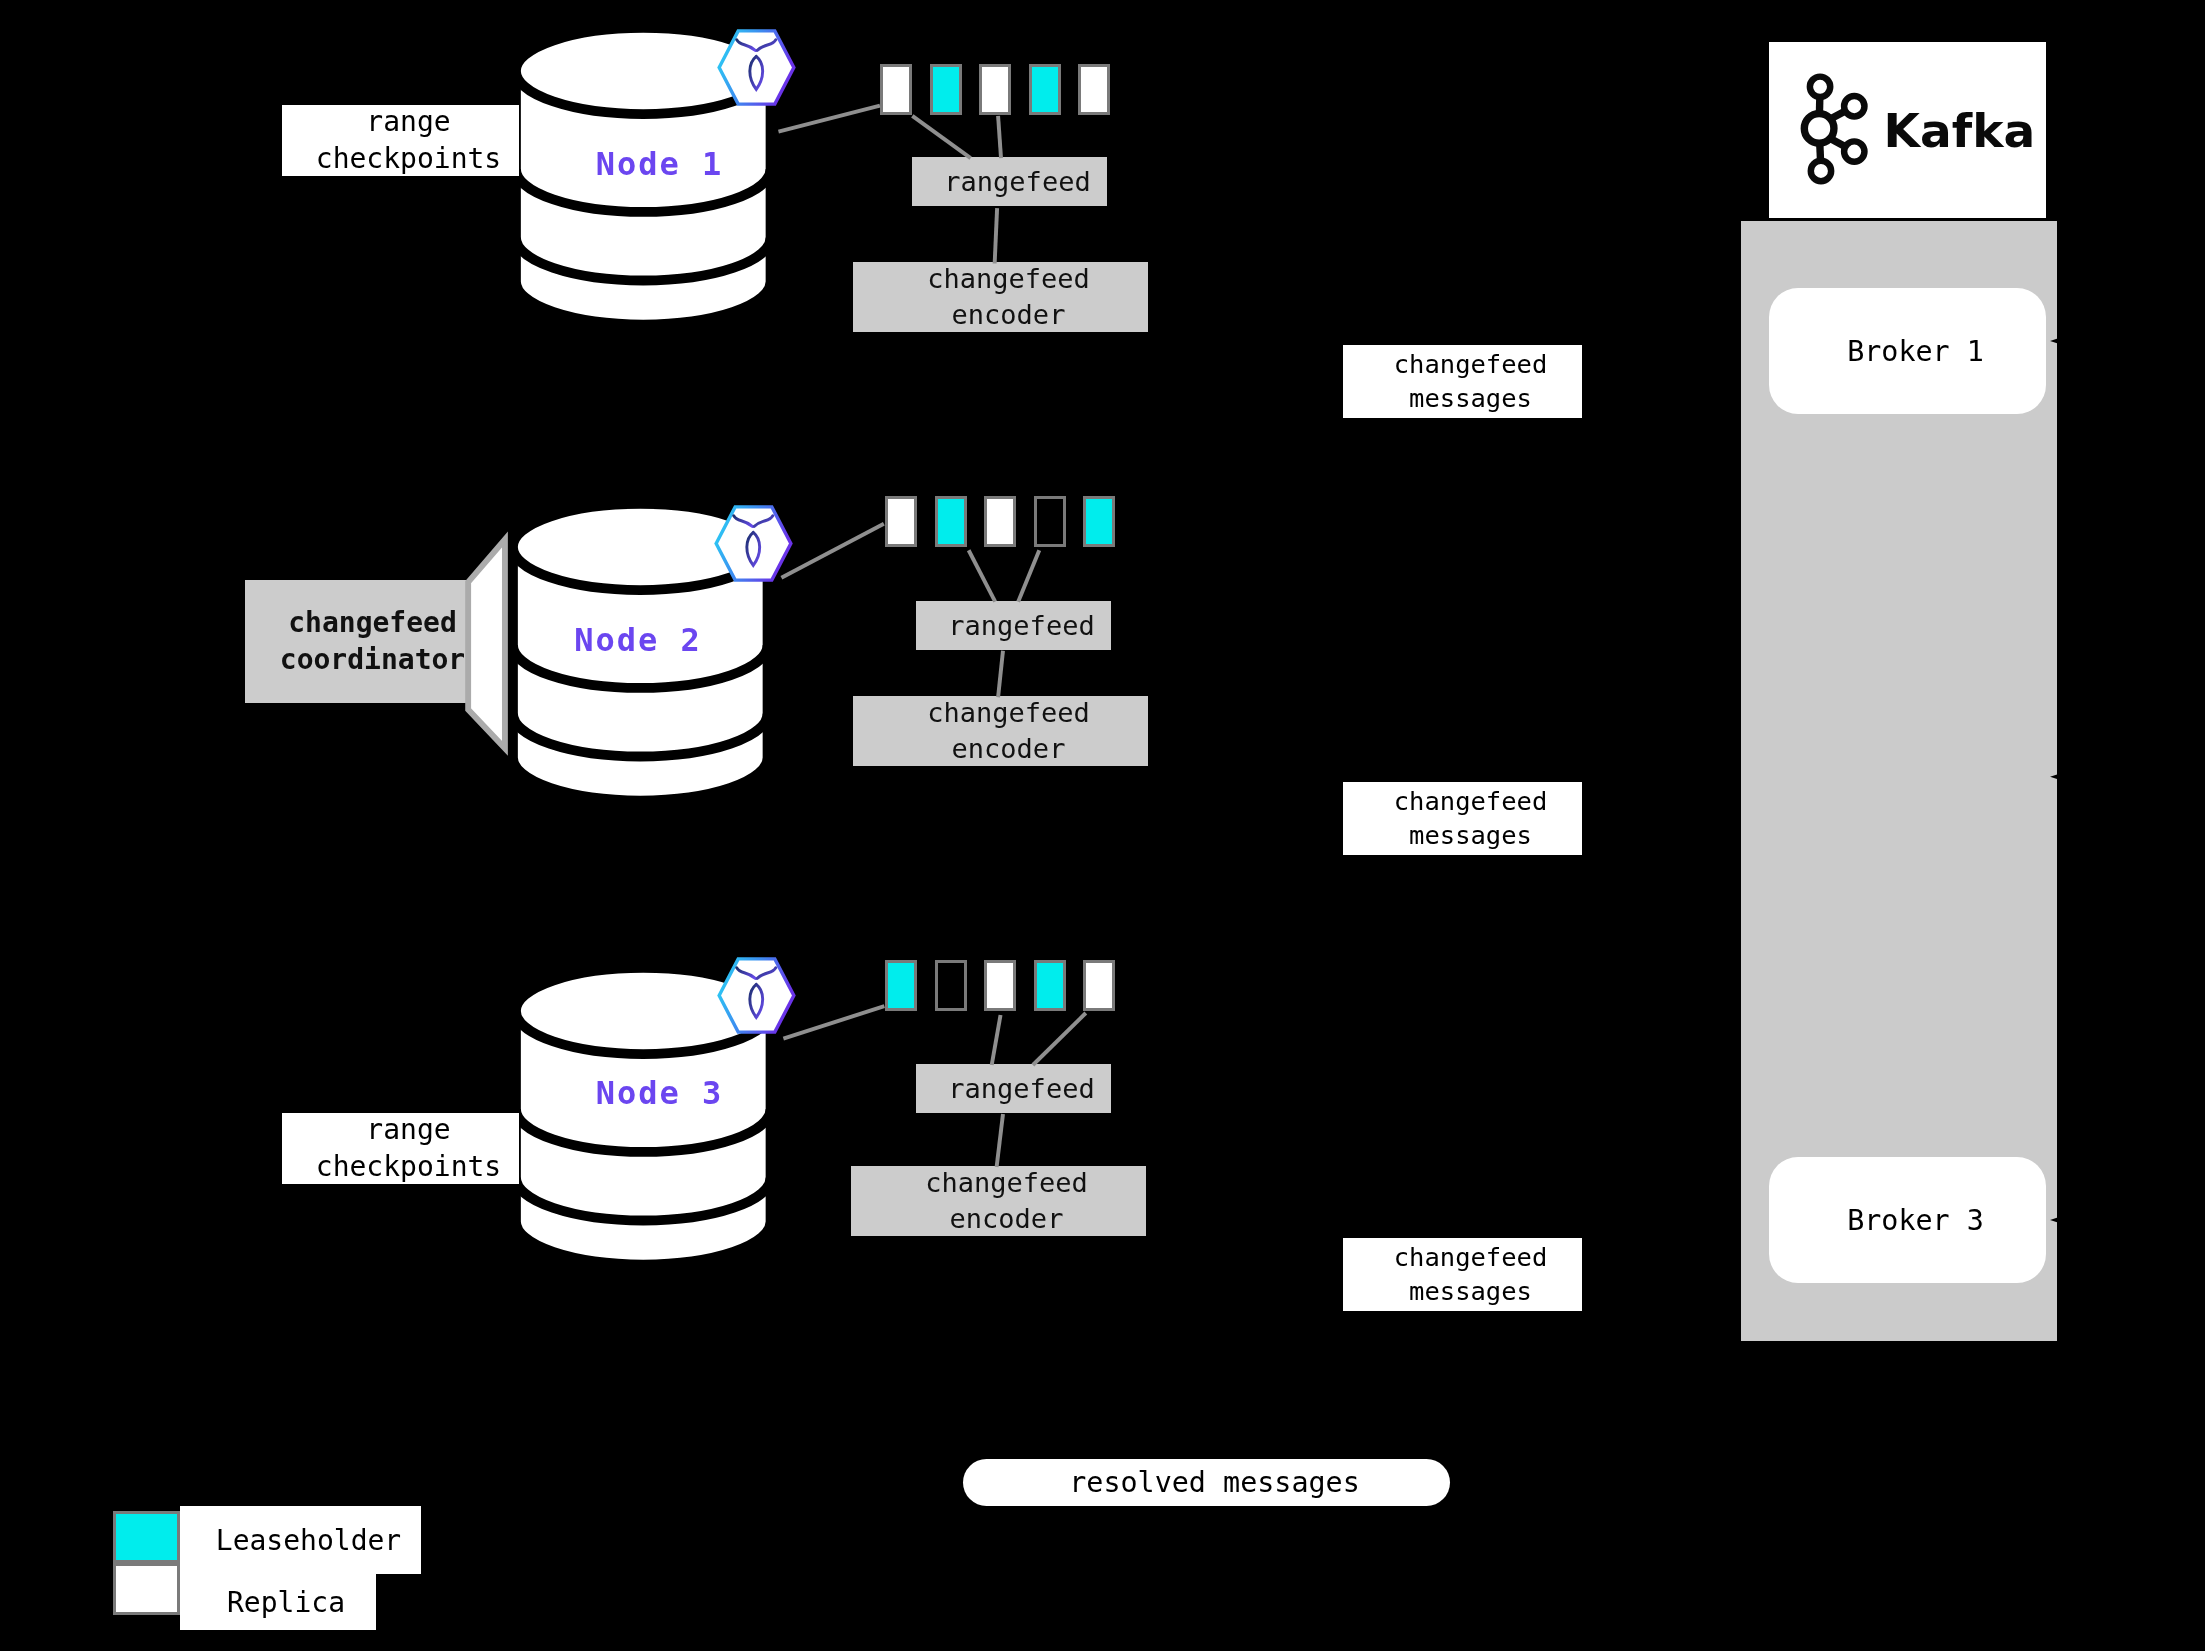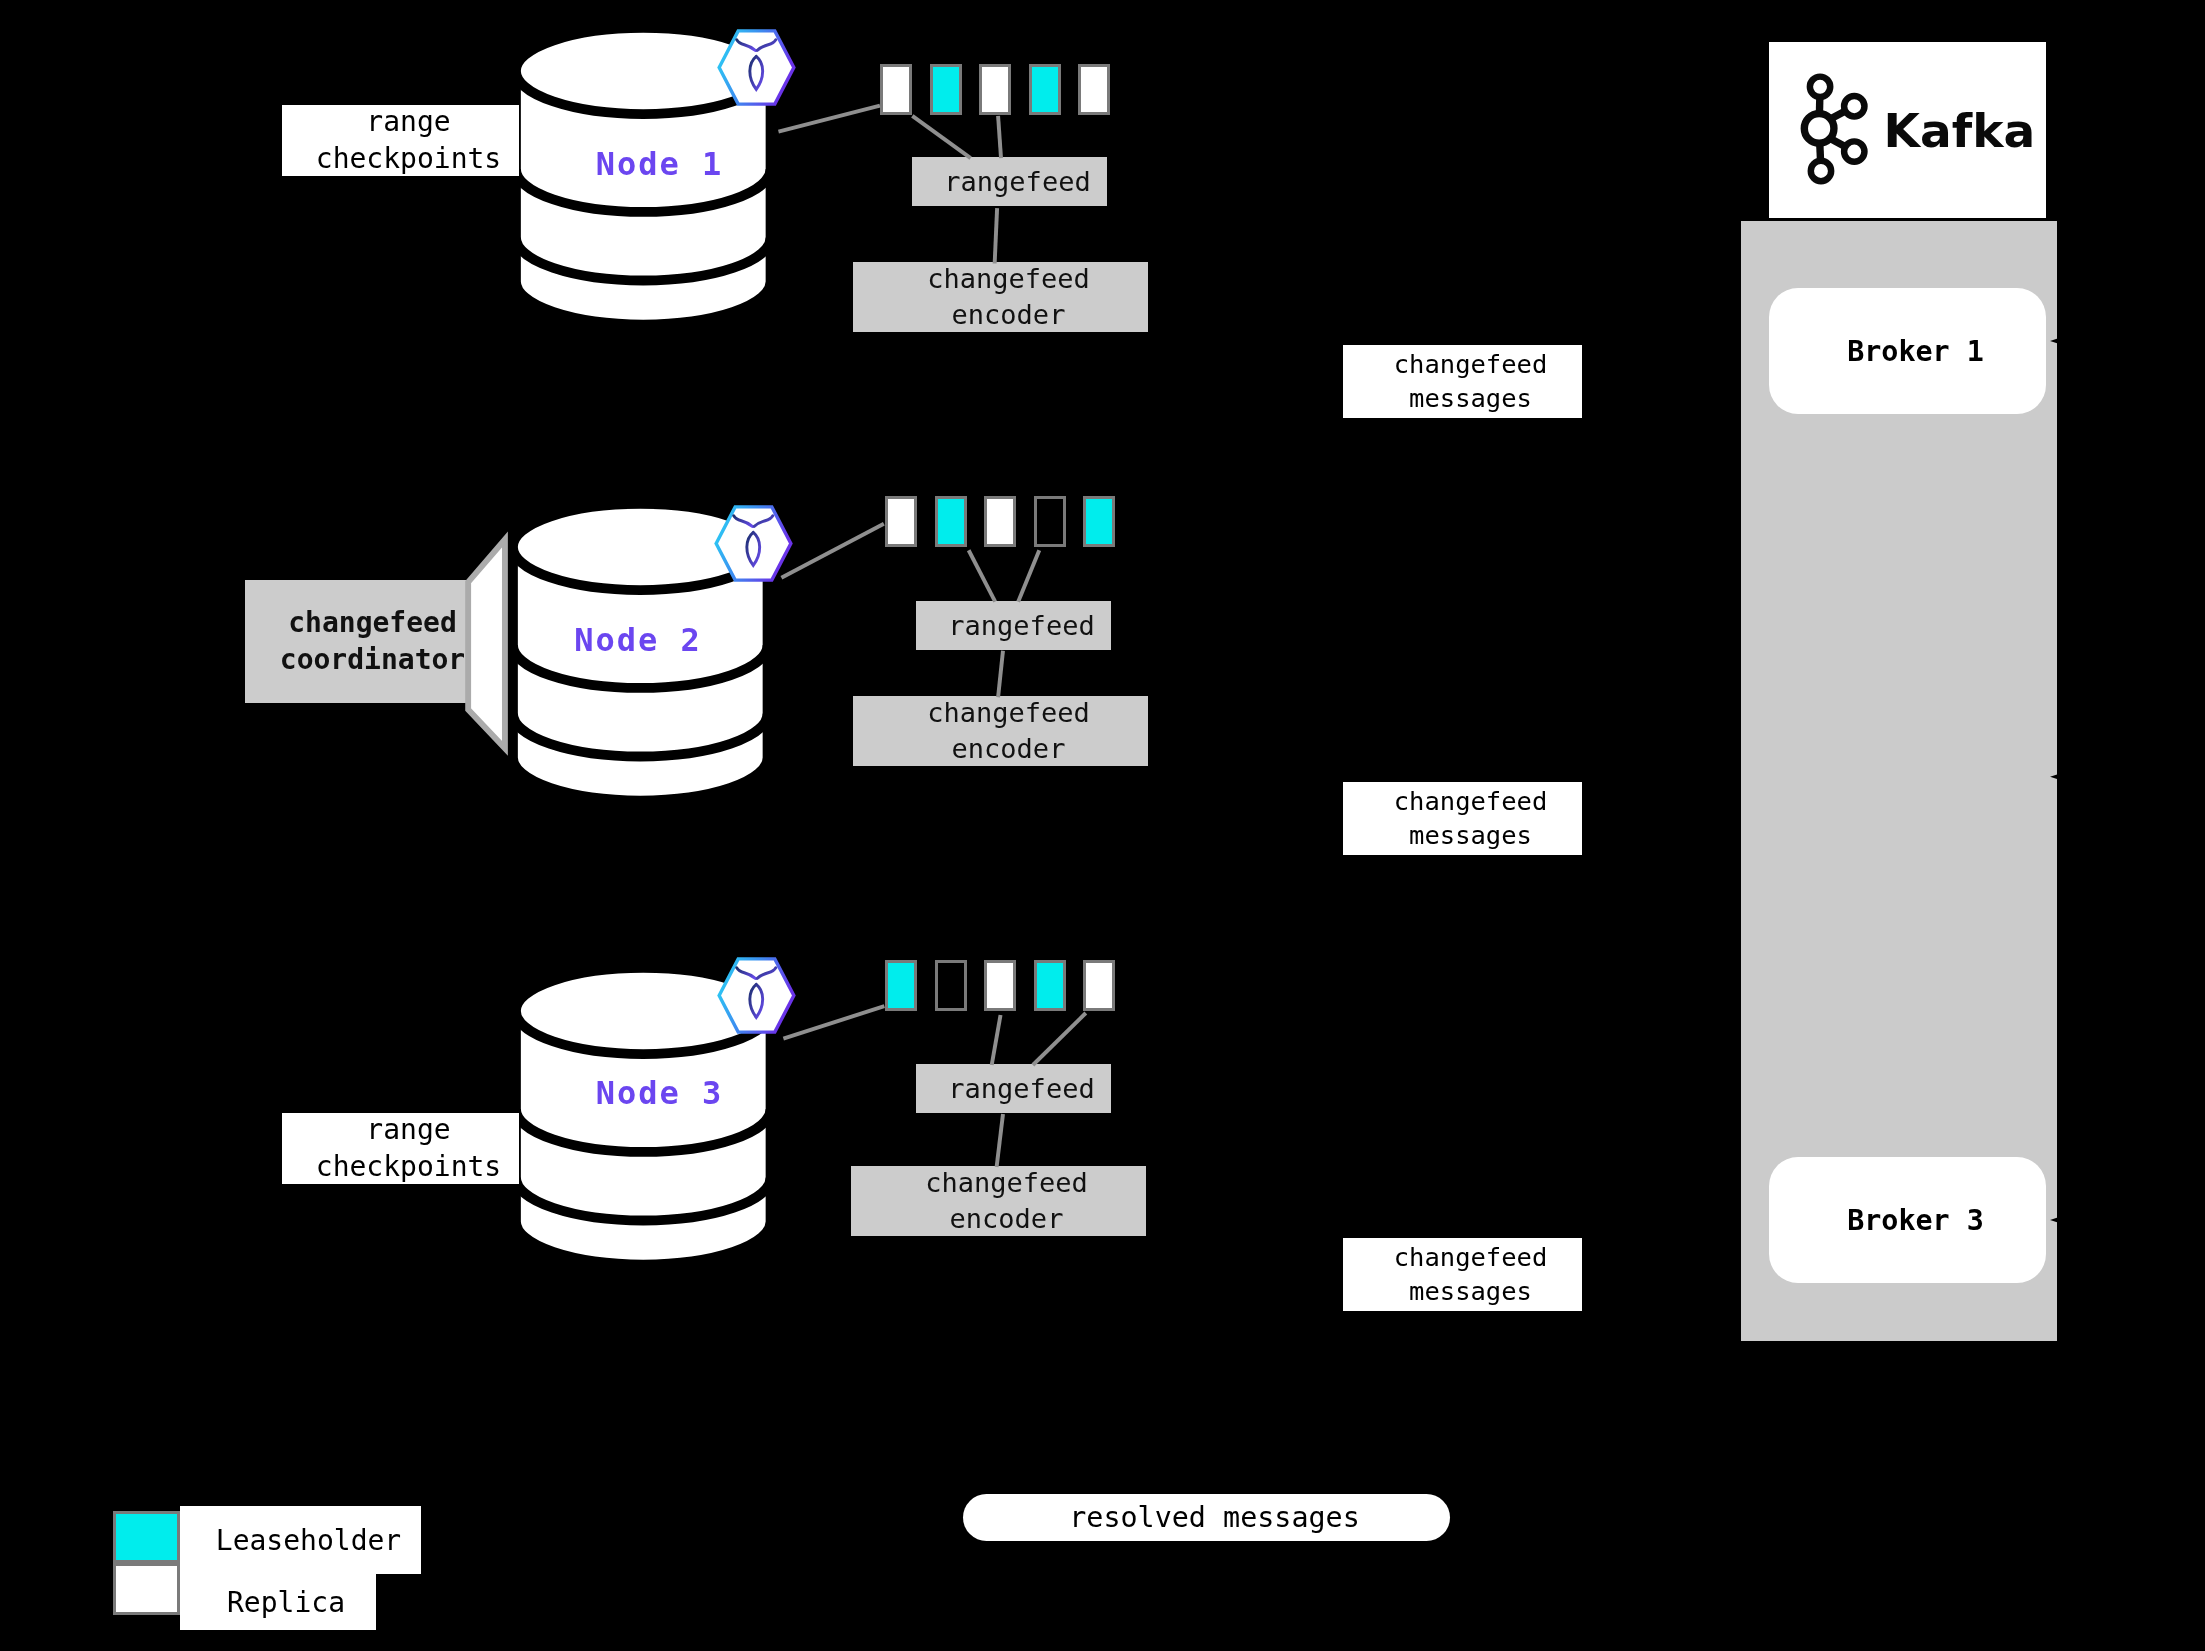--- a/index.html
+++ b/index.html
@@ -6,22 +6,22 @@
   #canvas{position:relative;width:2205px;height:1652px;background:#000;overflow:hidden;
           font-family:"DejaVu Sans Mono","Liberation Mono",monospace;}
   .abs{position:absolute;}
   .centered{display:flex;align-items:center;justify-content:center;text-align:center;padding-left:16px;}
   .whitebox{background:#fff;color:#000;}
   .graybox{background:#ccc;color:#111;}
   .lbl{font-size:27px;line-height:1.32;}
   .node-label{font-weight:700;color:#6B46F0;font-size:32px;letter-spacing:2px;}
   .sq-row{display:flex;gap:17.6px;}
   .sq{width:32px;height:51px;border:3.9px solid #7a7a7a;box-sizing:border-box;background:transparent;}
-  .broker{background:#fff;border-radius:29px;font-size:28.4px;color:#000;font-weight:bold;}
-  .pill{background:#fff;border-radius:24.5px;font-size:28.4px;color:#000;margin-top:35px;}
+  .broker{background:#fff;border-radius:29px;font-size:28.4px;color:#000;}
+  .pill{background:#fff;border-radius:24.5px;font-size:28.4px;color:#000;}
   .kafka-title{font-family:"DejaVu Sans","Liberation Sans",sans-serif;font-weight:700;font-size:47px;color:#0a0a0a;margin-left:13.7px;}
   .legend-swatch{width:67px;height:52px;border:3.9px solid #7a7a7a;box-sizing:border-box;}
   svg{display:block;}
 </style>
 </head>
 <body>
 
 <div id="canvas">
 
   <svg class="abs" width="0" height="0">

